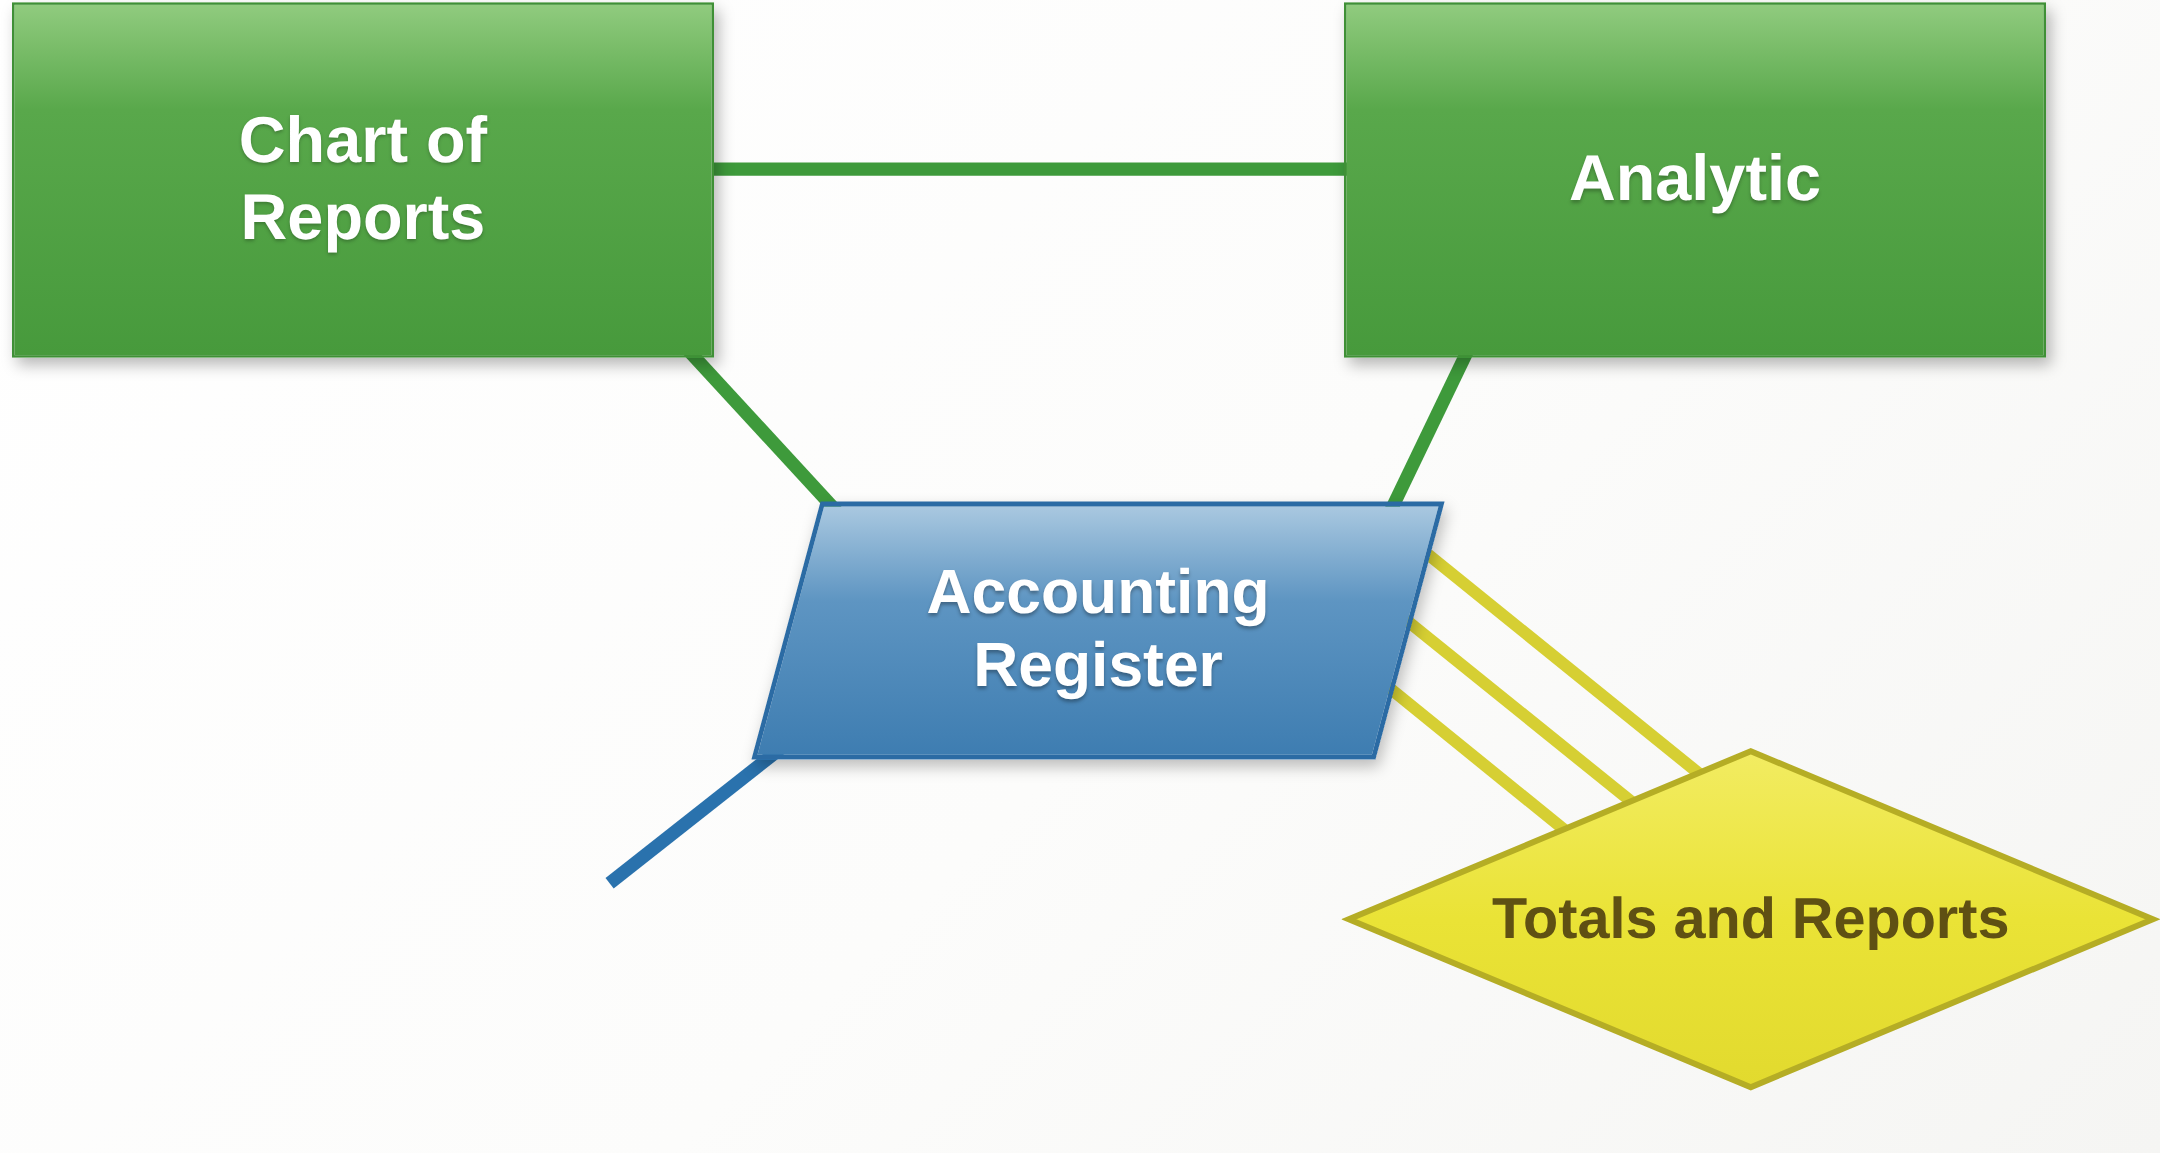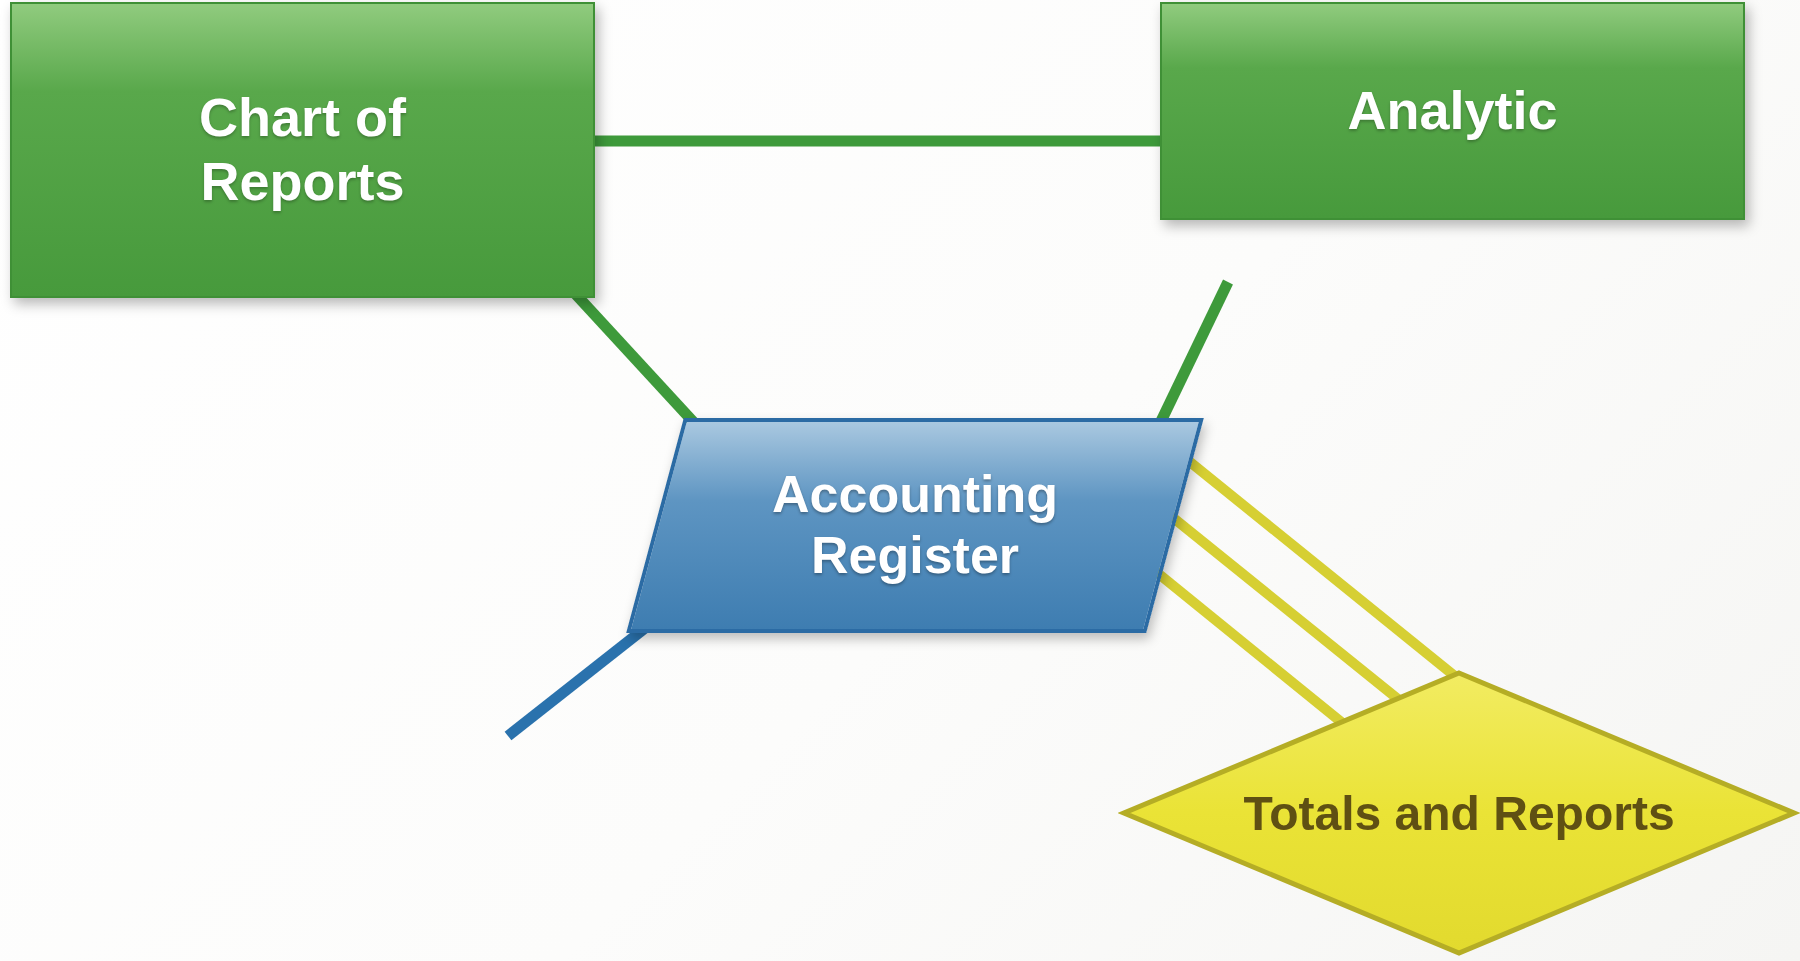--- a/index.html
+++ b/index.html
@@ -60,21 +60,21 @@
     background: linear-gradient(180deg, #f8d64c 0%, #f0c12b 42%, #e9b21d 100%);
     border: 5px solid #c08e1e;
     border-radius: 28px;
     color: #5b4714;
     box-shadow: 4px 6px 12px rgba(0, 0, 0, 0.25);
     font-size: 56px;
   }
   .diamond-wrap {
     position: absolute;
     left: 1118px;
-    top: 667px;
+    top: 620px;
     width: 682px;
     height: 292px;
   }
   .diamond-label {
     position: absolute;
     left: 0;
     top: 0;
     width: 100%;
     height: 100%;
     display: flex;
@@ -101,21 +101,21 @@
     <line x1="1144" y1="562" x2="1356" y2="734" stroke="#d6cf33" stroke-width="10"></line>
   </svg>
 
   <div class="node green-box" style="left:10px; top:2px; width:585px; height:296px;">
     <div class="label">
       <span>Chart of</span><br>
       <span>Reports</span>
     </div>
   </div>
 
-  <div class="node green-box" style="left:1160px; top:2px; width:585px; height:218px;">
+  <div class="node green-box" style="left:1120px; top:2px; width:585px; height:296px;">
     <div class="label">
       <span>Analytic</span><br>
     </div>
   </div>
 
   <div class="node parallelogram" style="left:655px; top:418px; width:520px; height:215px;">
     <div class="label">
       <span>Accounting</span><br>
       <span>Register</span>
     </div>

